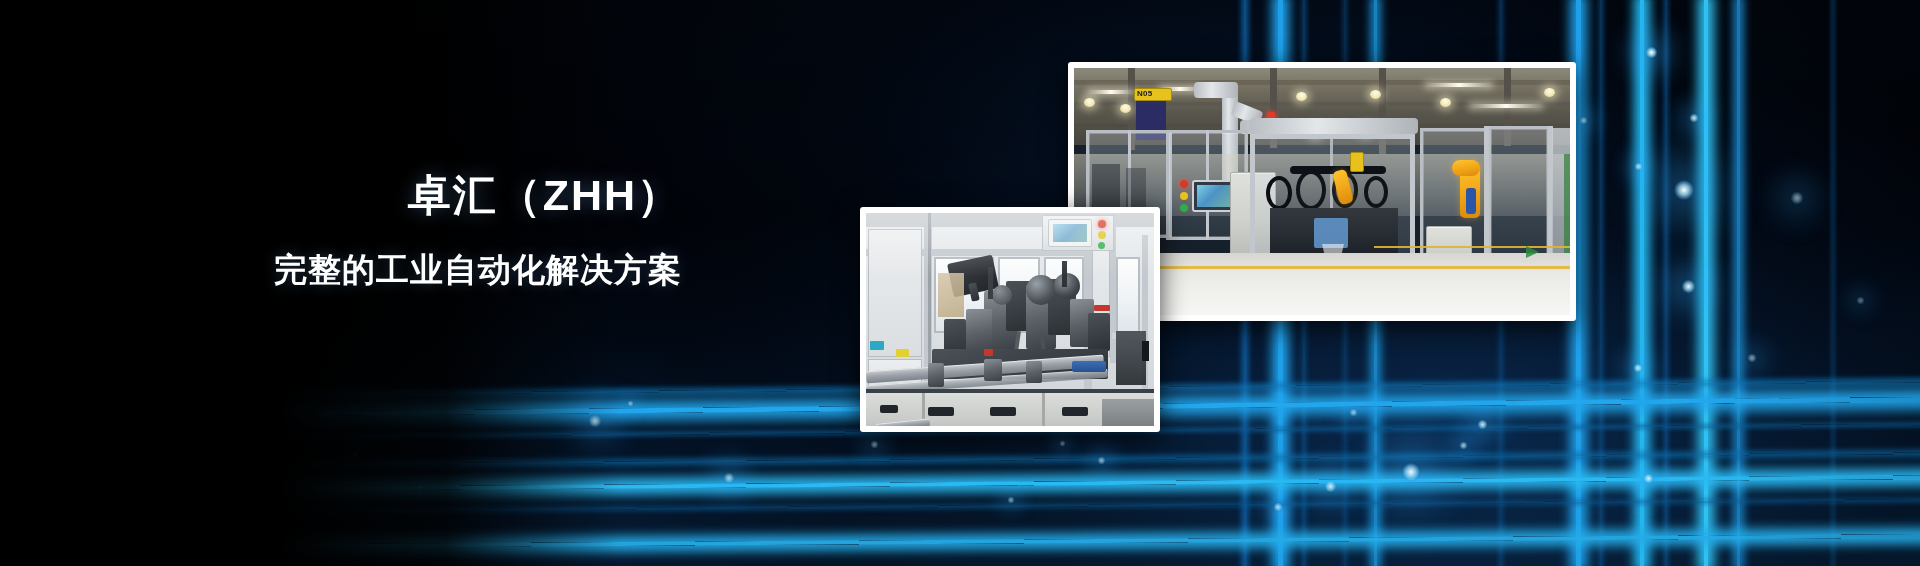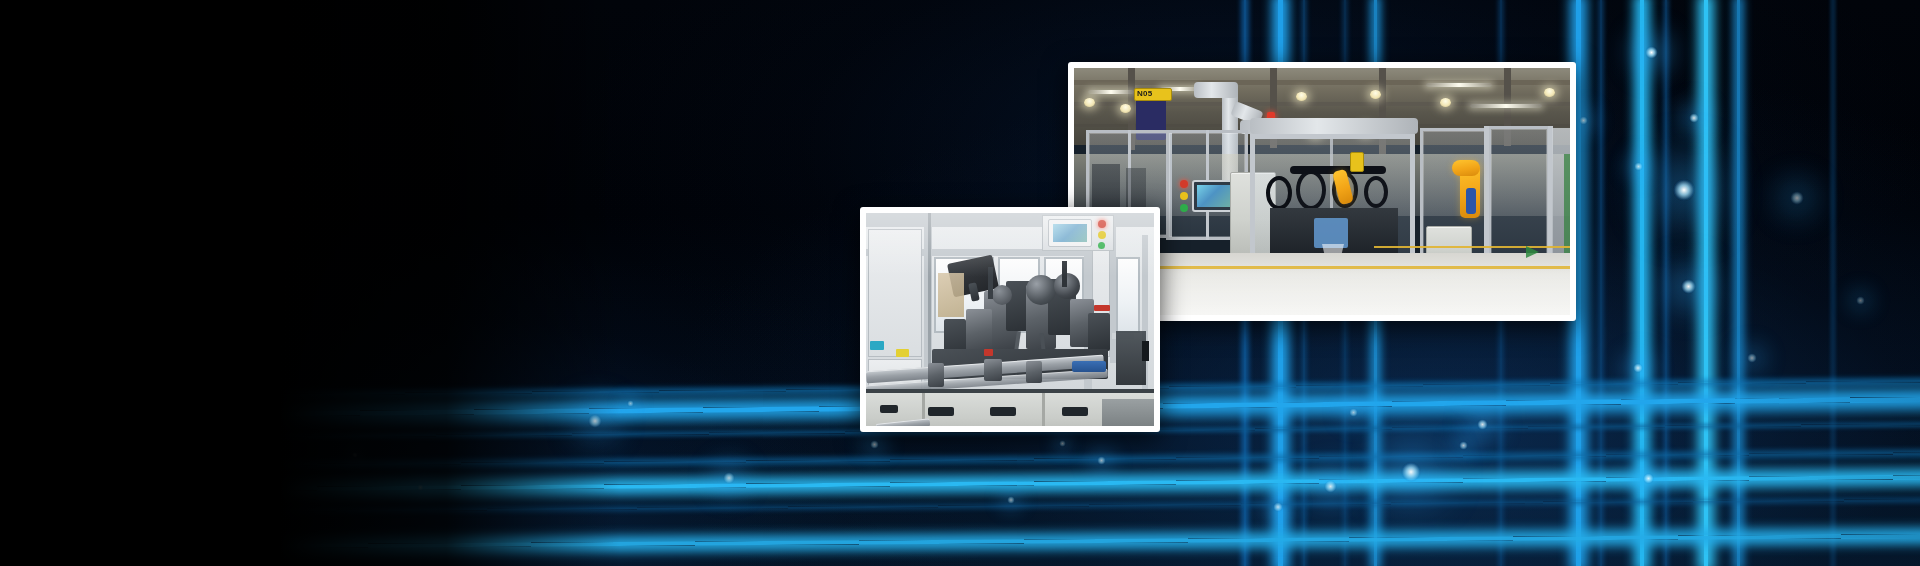--- a/index.html
+++ b/index.html
@@ -266,21 +266,23 @@
       <div class="bokeh" style="left: 352px; top: 452px; width: 6px; height: 6px; background: radial-gradient(circle, rgba(255, 255, 255, 0.4) 0%, rgba(160, 225, 255, 0.32) 32%, rgba(40, 150, 230, 0.14) 62%, rgba(10, 60, 120, 0) 100%); box-shadow: rgba(45, 170, 255, 0.18) 0px 0px 13.2px 5.4px;"></div>
       <div class="bokeh" style="left: 416.5px; top: 483.5px; width: 7px; height: 7px; background: radial-gradient(circle, rgba(255, 255, 255, 0.45) 0%, rgba(160, 225, 255, 0.36) 32%, rgba(40, 150, 230, 0.157) 62%, rgba(10, 60, 120, 0) 100%); box-shadow: rgba(45, 170, 255, 0.204) 0px 0px 15.4px 6.3px;"></div>
       <div class="bokeh" style="left: 723px; top: 472px; width: 12px; height: 12px; background: radial-gradient(circle, rgba(255, 255, 255, 0.65) 0%, rgba(160, 225, 255, 0.52) 32%, rgba(40, 150, 230, 0.227) 62%, rgba(10, 60, 120, 0) 100%); box-shadow: rgba(45, 170, 255, 0.294) 0px 0px 26.4px 10.8px;"></div>
       <div class="bokeh" style="left: 1747px; top: 353px; width: 10px; height: 10px; background: radial-gradient(circle, rgba(255, 255, 255, 0.55) 0%, rgba(160, 225, 255, 0.44) 32%, rgba(40, 150, 230, 0.192) 62%, rgba(10, 60, 120, 0) 100%); box-shadow: rgba(45, 170, 255, 0.247) 0px 0px 22px 9px;"></div>
       <div class="bokeh" style="left: 1855.5px; top: 295.5px; width: 9px; height: 9px; background: radial-gradient(circle, rgba(255, 255, 255, 0.4) 0%, rgba(160, 225, 255, 0.32) 32%, rgba(40, 150, 230, 0.14) 62%, rgba(10, 60, 120, 0) 100%); box-shadow: rgba(45, 170, 255, 0.18) 0px 0px 19.8px 8.1px;"></div>
     </div>
 
   <div class="bg-left-fade"></div>
 
   <div class="copy">
+    <div class="title">卓汇（ZHH）</div>
     <div class="sub">
+      <div>完整的工业自动化解决方案</div>
     </div>
   </div>
 
   <div class="photo photo-right">
     <div class="frame">
       <div class="sc">
 
         <div class="el r-ceiling"></div>
         <div class="el r-beam" style="left:0;top:12px;width:100%;"></div>
         <div class="el r-beam" style="left:0;top:34px;width:100%;height:4px;background:#5d5950;"></div>

